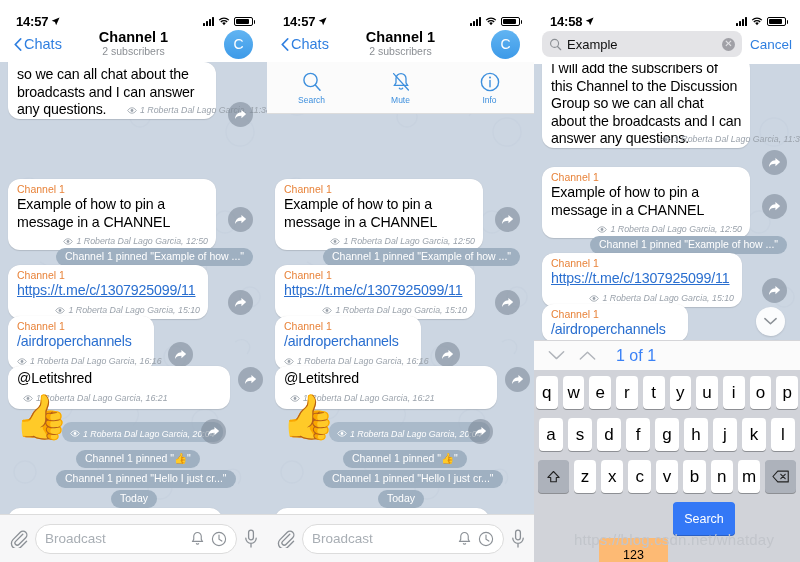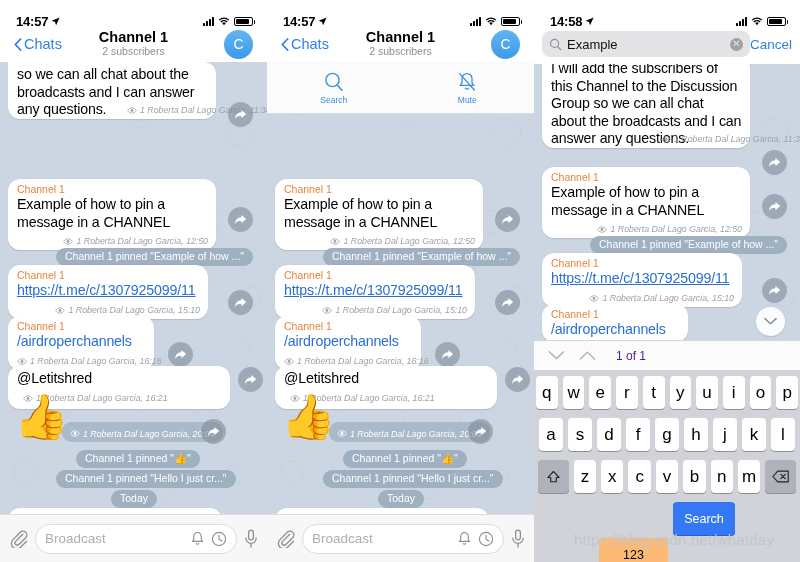--- a/index.html
+++ b/index.html
@@ -43,21 +43,21 @@
     display:flex;align-items:center;justify-content:center; z-index:26;}
 
   
   .actionbar{ height:52px; background:#fbfbfb; border-bottom:1px solid #dcdcdc;
     display:flex; position:relative; z-index:20;}
   .act{ flex:1; display:flex;flex-direction:column;align-items:center;justify-content:center;gap:2px;}
   .act .lbl{ font-size:8.5px; color:#3d8fdd;}
   .act svg{ display:block;}
 
   
-  .searchwrap{ background:#fff; padding:5px 8px 7px 8px; display:flex; align-items:center; z-index:25; position:relative;}
+  .searchwrap{ background:#fff; padding:5px 8px 7px 8px; display:flex; align-items:center; gap:8px; z-index:25; position:relative;}
   .searchfield{ flex:1; height:26px; background:#e4e4e7; border-radius:8px; display:flex;
     align-items:center; gap:5px; padding:0 7px;}
   .searchfield .val{ font-size:13px; color:#111; flex:1;}
   .clearx{ width:13px;height:13px;border-radius:50%;background:#a0a0a6;color:#e4e4e7;
     font-size:10px;display:flex;align-items:center;justify-content:center;flex:none;line-height:1;}
   .cancel{ color:#2f7fe0; font-size:13.5px;}
 
   
   .chat{ position:absolute; left:0; right:0; bottom:0; top:62px; overflow:hidden;
     background:#ccd6e2;}
@@ -90,21 +90,21 @@
   .inputbar{ position:absolute; left:0;right:0;bottom:0; height:48px; background:#f7f7f8;
     border-top:1px solid #dcdcdc; display:flex; align-items:center; gap:7px; padding:0 9px; z-index:15;}
   .field{ flex:1; height:30px; border:1px solid #dcdcdc; border-radius:15px; background:#fff;
     display:flex; align-items:center; padding:0 9px; gap:6px;}
   .field .ph{ font-size:13.5px; color:#a8aeb4; flex:1;}
 
   
   .resultbar{ position:absolute; left:0;right:0; height:31px; background:#fbfbfb;
     border-top:1px solid #d5d5d8; border-bottom:1px solid #d5d5d8; display:flex; align-items:center;
     gap:14px; padding:0 14px; z-index:16;}
-  .resultbar .cnt{ font-size:12px; color:#4c1d95; margin-left:6px;}
+  .resultbar .cnt{ font-size:16px; color:#3b82f6; margin-left:6px;}
   .keyboard{ position:absolute; left:0;right:0;bottom:0; height:192px; background:#d1d3d9; z-index:18;
      padding:6px 2px 0 2px; display:flex; flex-direction:column;}
   .krow{ display:flex; justify-content:center; gap:5px; margin-bottom:9px; }
   .key{ width:24px;height:33px; background:#fff; border-radius:4px; box-shadow:0 1px 0 #8d8f94;
     display:flex;align-items:center;justify-content:center; font-size:17px; color:#000;}
   .key.wide{ width:33px; background:#adb2bb; box-shadow:0 1px 0 #8d8f94;}
   .kr3{ padding:0 2px; gap:5px; justify-content:space-between;}
   .kr4{ gap:5px; justify-content:center;}
   .k123{ width:69px;height:33px;background:#fdba74;border-radius:4px;box-shadow:0 1px 0 #8d8f94;
     display:flex;align-items:center;justify-content:center;font-size:12.5px;color:#000;margin-top:36px;}
@@ -548,20 +548,28 @@
           <span class="lbl">Search</span>
         </div>
         <div class="act">
           <svg width="22" height="22" viewBox="0 0 22 22">
               <path d="M11 2.6a5 5 0 0 0-5 5v4.2L4.4 14.3h13.2L16 11.8V7.6a5 5 0 0 0-5-5z" fill="none" stroke="#3d8fdd" stroke-width="1.3"></path>
               <path d="M9.1 16.8a2 2 0 0 0 3.8 0" fill="none" stroke="#3d8fdd" stroke-width="1.3"></path>
               <path d="M3.6 2.6 18.4 19" stroke="#3d8fdd" stroke-width="1.3" stroke-linecap="round"></path>
             </svg>
           <span class="lbl">Mute</span>
         </div>
+        <div class="act">
+          <svg width="22" height="22" viewBox="0 0 22 22">
+              <circle cx="11" cy="11" r="8.6" fill="none" stroke="#3d8fdd" stroke-width="1.4"></circle>
+              <circle cx="11" cy="6.6" r="1" fill="#3d8fdd"></circle>
+              <path d="M11 9.4v6.4" stroke="#3d8fdd" stroke-width="1.4" stroke-linecap="round"></path>
+            </svg>
+          <span class="lbl">Info</span>
+        </div>
       </div>
 
       <div class="inputbar">
         <svg width="19" height="19" viewBox="0 0 20 20">
             <path d="M14.5 5.5 7 13a2.4 2.4 0 0 0 3.4 3.4l7.2-7.2a4 4 0 1 0-5.7-5.7L4.2 11.2a5.6 5.6 0 0 0 8 8l6.3-6.3" fill="none" stroke="#8b9096" stroke-width="1.4" stroke-linecap="round"></path>
           </svg>
         <div class="field">
           <span class="ph">Broadcast</span>
           <svg width="15" height="16" viewBox="0 0 16 17">
               <path d="M8 1.5a4 4 0 0 0-4 4v3.3L2.8 11h10.4L12 8.8V5.5a4 4 0 0 0-4-4z" fill="none" stroke="#8b9096" stroke-width="1.2"></path>

